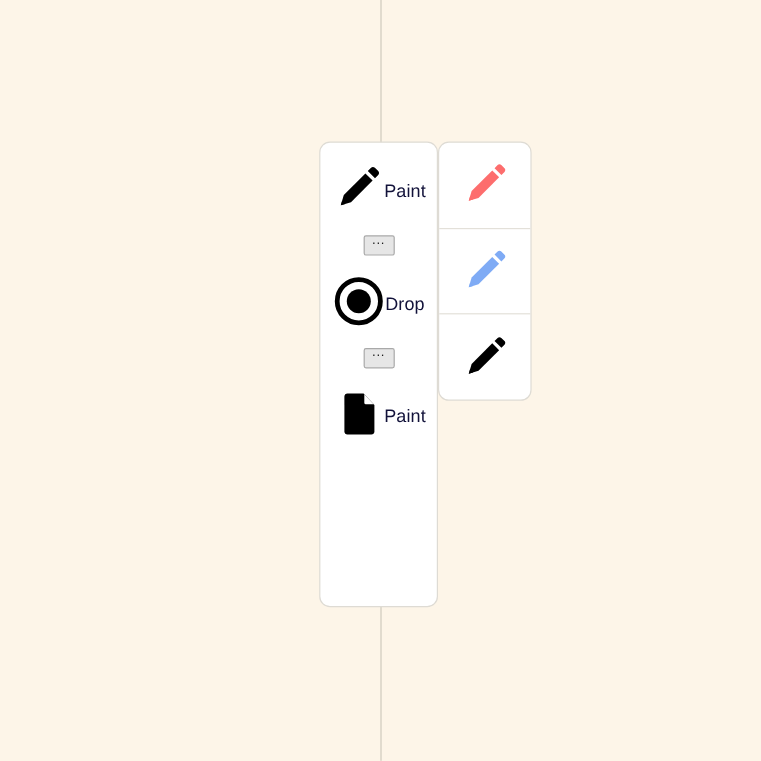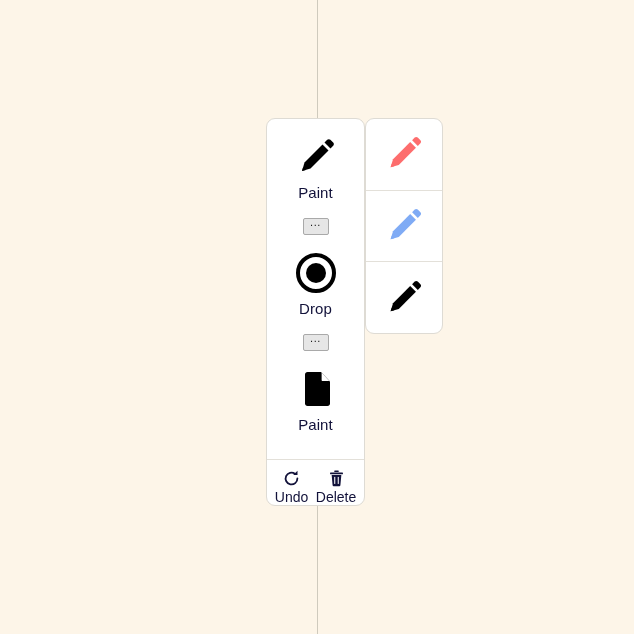--- a/index.html
+++ b/index.html
@@ -45,21 +45,21 @@
 
   .tool-entry {
     display: flex;
     flex-direction: column;
     align-items: center;
     justify-content: flex-start;
   }
 
   .tool-button {
     display: flex;
-    flex-direction: column;
+    flex-direction: row;
     align-items: center;
     justify-content: center;
     padding-top: 16px;
     cursor: pointer;
     user-select: none;
   }
 
   .tool-icon {
     width: 44px;
     height: 44px;
@@ -223,43 +223,20 @@
       <div class="tool-icon">
         <svg viewBox="0 0 44 44" width="44" height="44" aria-hidden="true">
           <path d="M11 7.5 C11 6.1 12.1 5 13.5 5 L27 5 L36 14.5 L36 36.5 C36 37.9 34.9 39 33.5 39 L13.5 39 C12.1 39 11 37.9 11 36.5 Z" fill="#000000"></path>
           <path d="M27.6 5.6 L35.4 13.9 L28.6 13.9 C28.05 13.9 27.6 13.45 27.6 12.9 Z" fill="#ffffff"></path>
         </svg>
       </div>
       <div class="tool-label">Paint</div>
     </div>
   </div>
 
-  <div id="palette-actions">
-    <div class="action-button">
-      <div class="action-icon">
-        <svg viewBox="0 0 20 20" width="19" height="19" aria-hidden="true">
-          <path d="M16.2 10 A6.2 6.2 0 1 1 13.6 5" fill="none" stroke="#12123a" stroke-width="1.9" stroke-linecap="round"></path>
-          <path d="M16.3 1.9 L16.3 6.4 L11.8 6.4 Z" fill="#12123a"></path>
-        </svg>
-      </div>
-      <div class="action-label">Undo</div>
-    </div>
-    <div class="action-button">
-      <div class="action-icon">
-        <svg viewBox="0 0 20 20" width="19" height="19" aria-hidden="true">
-          <rect x="3.2" y="3.6" width="13.6" height="1.9" rx="0.6" fill="#12123a"></rect>
-          <rect x="7.6" y="1.6" width="4.8" height="1.6" rx="0.5" fill="#12123a"></rect>
-          <path d="M4.9 6.2 L15.1 6.2 L14.1 17.2 C14.05 17.8 13.6 18.2 13 18.2 L7 18.2 C6.4 18.2 5.95 17.8 5.9 17.2 Z" fill="#12123a"></path>
-          <rect x="7.6" y="8.3" width="1.1" height="7.4" fill="#ffffff"></rect>
-          <rect x="11.3" y="8.3" width="1.1" height="7.4" fill="#ffffff"></rect>
-        </svg>
-      </div>
-      <div class="action-label">Delete</div>
-    </div>
-  </div>
 </div>
 
 <div id="pencil-flyout">
   <div class="pencil-option">
     <div class="pencil-swatch-icon">
       <svg viewBox="0 0 44 44" width="42" height="42" aria-hidden="true">
         <path d="M8 36 L10.5 27.5 L28.5 9.5 L34.5 15.5 L16.5 33.5 Z" fill="#fd6d6d"></path>
         <path d="M30.5 7.5 L33.2 4.8 C34.1 3.9 35.5 3.9 36.4 4.8 L39.2 7.6 C40.1 8.5 40.1 9.9 39.2 10.8 L36.5 13.5 Z" fill="#fd6d6d"></path>
         <path d="M8 36 L9.1 32.2 L11.8 34.9 Z" fill="#fd6d6d"></path>
       </svg>

